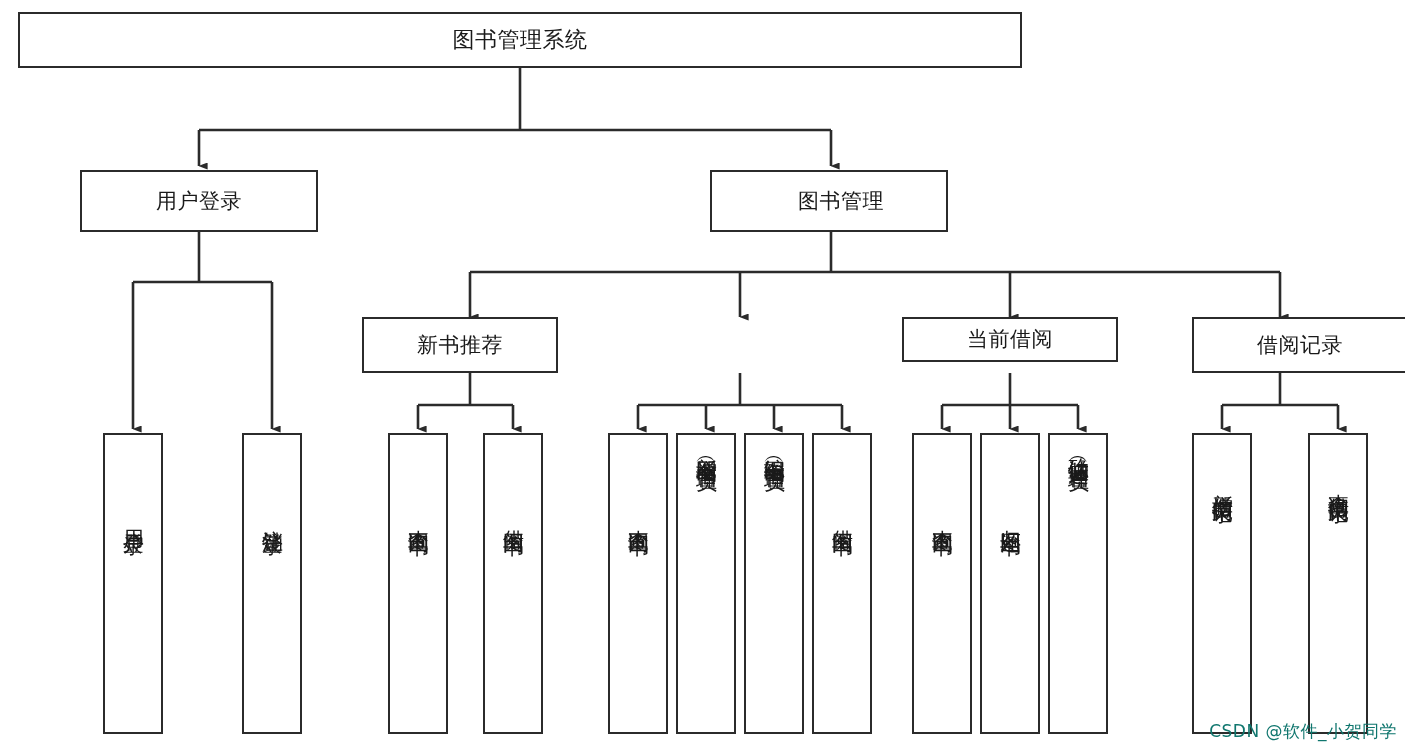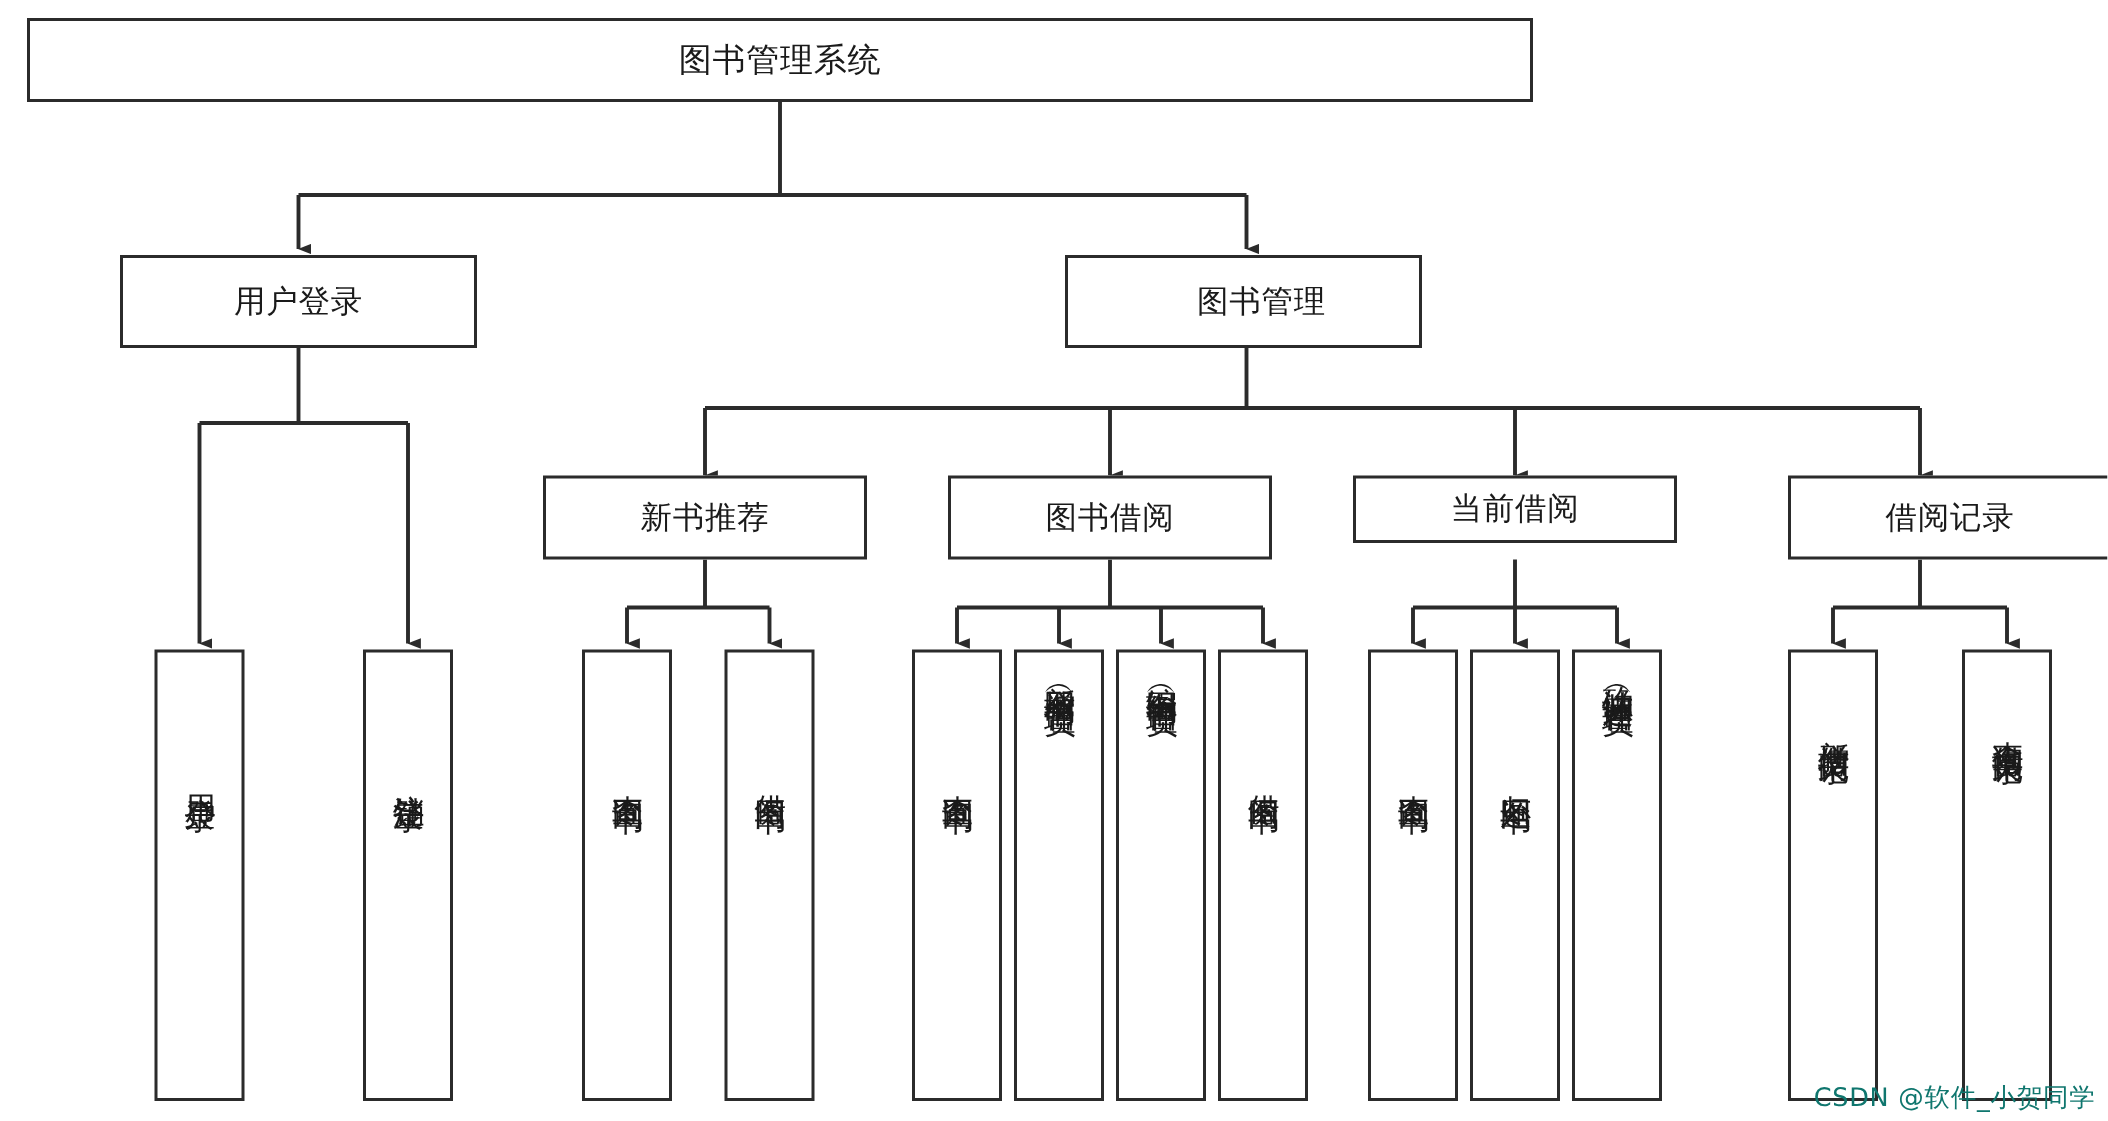--- a/index.html
+++ b/index.html
@@ -40,21 +40,20 @@
     display: block;
     line-height: 1.18;
     letter-spacing: 0.5px;
     white-space: nowrap;
   }
   .node.horizontal .node-label {
     font-size: 21px;
   }
   .node.root .node-label {
     font-size: 22px;
-    font-family: Liberation Serif, serif;
   }
   .node.vertical {
     align-items: flex-start;
     justify-content: center;
     padding-top: 6px;
   }
   .node.vertical .node-label {
     writing-mode: vertical-rl;
     text-orientation: upright;
     font-size: 21px;
@@ -134,25 +133,22 @@
     <span class="node-label">图书管理系统</span>
   </div>
 
   <div class="node horizontal" style="left:80px; top:170px; width:238px; height:62px;">
     <span class="node-label">用户登录</span>
   </div>
   <div class="node horizontal" style="left:710px; top:170px; width:238px; height:62px;padding-left:24px;">
     <span class="node-label">图书管理</span>
   </div>
 
-  <div class="node horizontal" style="left:362px; top:317px; width:216px; height:56px;text-align:right;">
+  <div class="node horizontal" style="left:362px; top:317px; width:196px; height:56px;text-align:right;">
     <span class="node-label">新书推荐</span>
-  </div>
-  <div class="node horizontal" style="left:632px; top:317px; width:216px; height:56px;">
-    <span class="node-label">图书借阅</span>
   </div>
   <div class="node horizontal" style="left:902px; top:317px; width:216px; height:45px;">
     <span class="node-label">当前借阅</span>
   </div>
   <div class="node horizontal" style="left:1172px; top:317px; width:216px; height:56px;margin-left:20px;">
     <span class="node-label">借阅记录</span>
   </div>
 
   <div class="node vertical" style="left:103px; top:433px; width:60px; height:301px; padding-top:78px;">
     <span class="node-label">用户登录</span>

